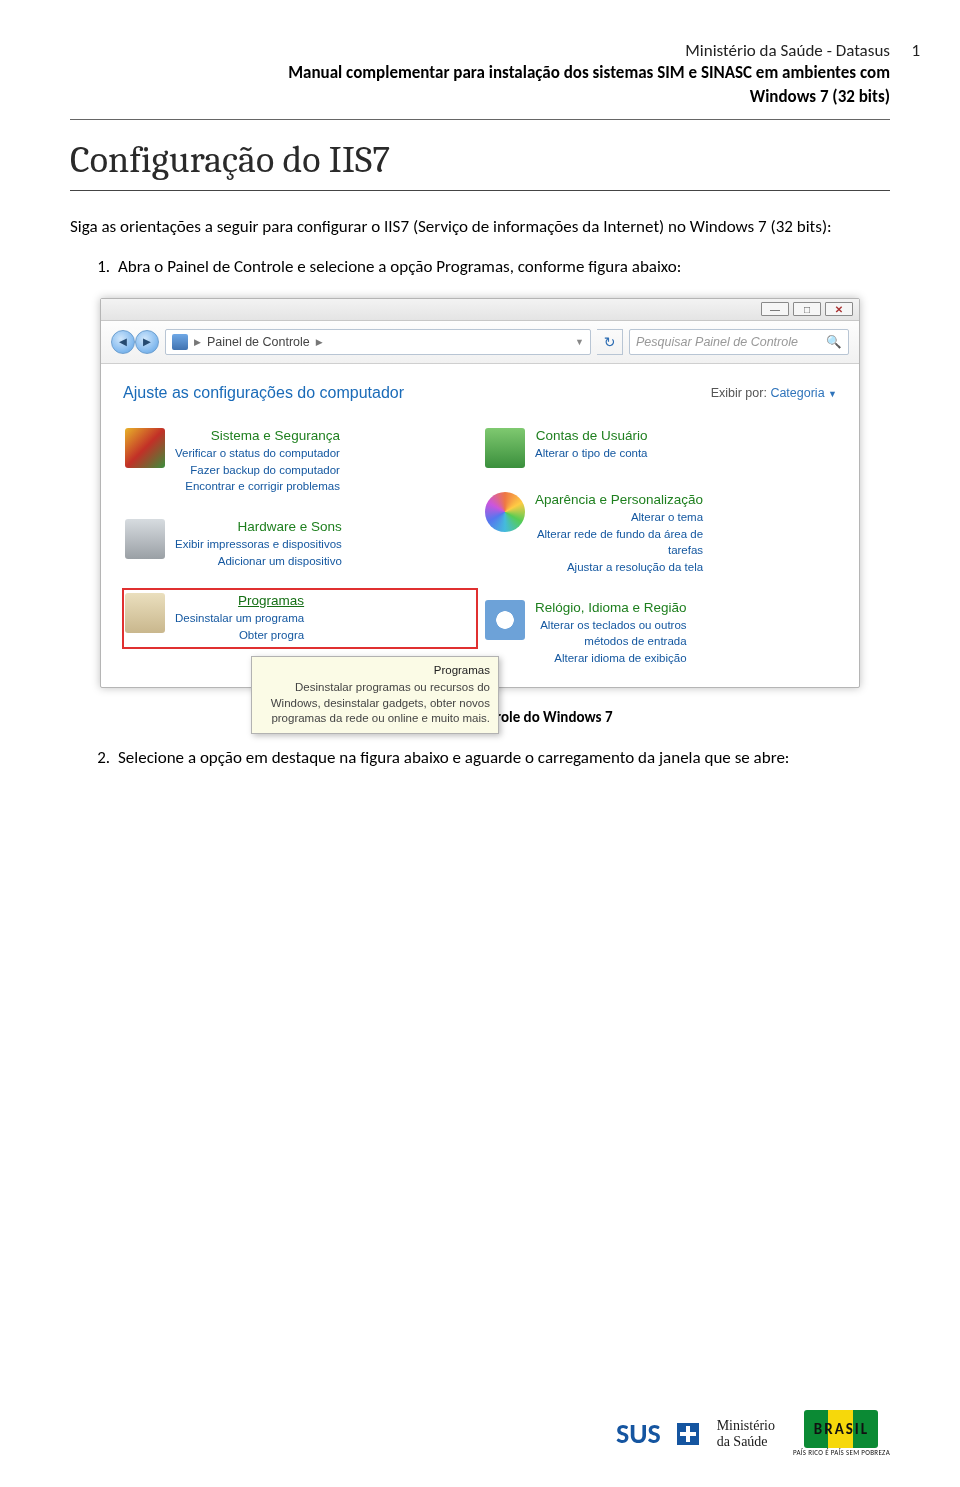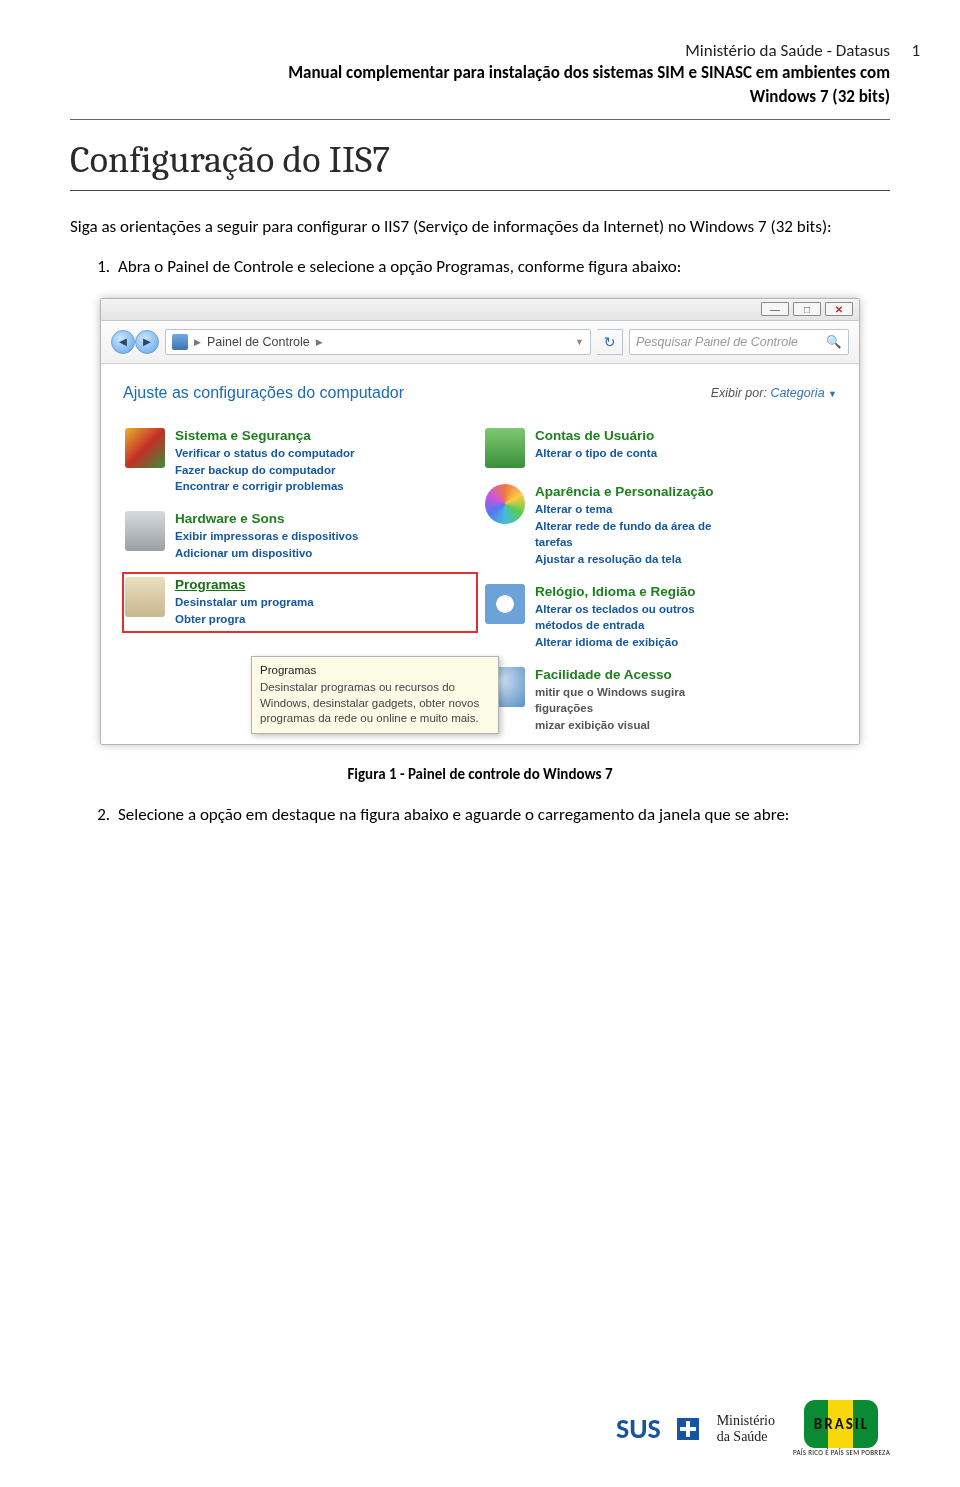--- a/index.html
+++ b/index.html
@@ -73,29 +73,29 @@
     padding: 0 6px;
     font-size: 12.5px;
     color: #444;
   }
   .crumb-box .cp-icn { width:16px;height:16px; background: linear-gradient(#6fa8e6,#4072b0); border-radius:2px; position:relative; }
   .crumb-box .tri { color:#777; font-size:9px; }
   .crumb-refresh { width: 26px; height: 26px; display:flex;align-items:center;justify-content:center; border:1px solid #b8c5d4; border-left:0; color:#2d6db3; font-size:14px; }
   .searchbox { width: 220px; height: 26px; border: 1px solid #b8c5d4; border-radius:2px; display:flex; align-items:center; justify-content:space-between; padding:0 6px; background:#fff; color:#999; font-style: italic; font-size:12.5px; }
   .searchbox .sicn { color:#3b78c4; font-style:normal; }
 
-  .cp-body { padding: 20px 22px 6px 22px; position: relative; }
+  .cp-body { padding: 20px 22px 16px 22px; position: relative; text-align: right; }
   .cp-head-row { display:flex; justify-content:space-between; align-items:center; margin-bottom: 22px; }
   .cp-heading { color: #1a6bb8; font-size: 16px; font-weight: 400; }
-  .cp-viewby { font-size: 12.5px; color:#555;font-style:italic; }
+  .cp-viewby { font-size: 12.5px; color:#555; }
   .cp-viewby .sel { color:#2f74bb; }
   .cp-viewby .dd { color:#2f74bb; font-size:9px; }
 
   .cat-grid { display:flex; gap: 6px; }
-  .cat-col { flex:1; display:flex; flex-direction:column; gap:8px;font-weight:bold; }
+  .cat-col { flex:1; display:flex; flex-direction:column; gap:16px; }
   .cat { display:flex; gap:10px; padding: 4px 2px; position:relative; }
   .cat.highlighted { outline: 2px solid #e03030; outline-offset: -1px; background:rgba(255,255,255,0.5); }
   .cat .icn { width:40px; height:40px; border-radius:3px; display:flex; align-items:center; justify-content:center; font-size:22px; color:#fff; flex-shrink:0; }
   .icn.shield { background: linear-gradient(135deg,#e8b32a,#c23027 50%,#3a8f3c); }
   .icn.globe  { background: radial-gradient(circle at 40% 35%, #bfe1ff, #2c78c4); }
   .icn.printer{ background: linear-gradient(#d7dce0,#9aa0a5); }
   .icn.box    { background: linear-gradient(#eadfbe,#c9b78d); }
   .icn.users  { background: linear-gradient(#7fc970,#3a8f3c); }
   .icn.palette{ background: conic-gradient(#e74, #fc4, #5c5, #4bd, #57e, #c5d, #e74); border-radius:50%; }
   .icn.clock  { background: radial-gradient(circle at 50% 50%, #fff 30%, #6da2d8 32%); }
@@ -132,21 +132,21 @@
     display:flex; align-items:center; gap:18px;
   }
   .logo-sus { display:flex; align-items:center; gap:16px; font-weight:bold; color:#1555a0; font-size:28px; }
   .logo-sus .plus { width:22px;height:22px;background:#1555a0; position:relative; }
   .logo-sus .plus::before, .logo-sus .plus::after { content:""; position:absolute; background:#fff; }
   .logo-sus .plus::before { left:9px; top:3px; width:4px; height:16px; }
   .logo-sus .plus::after  { top:9px; left:3px; height:4px; width:16px; }
   .logo-ms { font-size:12px; color:#1a1a1a; line-height:1.1; }
   .logo-ms .big { font-family: Georgia, serif; font-size:14px; }
   .logo-br { display:flex; flex-direction:column; align-items:center; }
-  .logo-br .flag { width:74px;height:48px; background:linear-gradient(90deg,#0b8a34 0 33%,#f6d80b 33% 66%,#0b8a34 66%); border-radius:11px; position:relative; display:flex;align-items:center;justify-content:center; }
+  .logo-br .flag { width:74px;height:38px; background:linear-gradient(90deg,#0b8a34 0 33%,#f6d80b 33% 66%,#0b8a34 66%); border-radius:3px; position:relative; display:flex;align-items:center;justify-content:center; }
   .logo-br .txt1 { font-weight:bold; font-size:15px; color:#111; letter-spacing:2px; }
   .logo-br .txt2 { font-size:7px; color:#111; letter-spacing:0.3px; }
 </style>
 </head>
 <body>
 
 <div class="header-block">
   <div class="header-top-line">
     <span>Ministério da Saúde - Datasus</span>
     <span class="pnum">1</span>
@@ -263,31 +263,20 @@
           <div class="icn clock"></div>
           <div class="txt">
             <div class="title cp-green">Relógio, Idioma e Região</div>
             <div class="subs">
               <div>Alterar os teclados ou outros</div>
               <div>métodos de entrada</div>
               <div>Alterar idioma de exibição</div>
             </div>
           </div>
         </div>
-        <div class="cat std">
-          <div class="icn access"></div>
-          <div class="txt">
-            <div class="title cp-green">Facilidade de Acesso</div>
-            <div class="subs grey">
-              <div>mitir que o Windows sugira</div>
-              <div>figurações</div>
-              <div>mizar exibição visual</div>
-            </div>
-          </div>
-        </div>
       </div>
     </div>
 
     <div class="tooltip">
       <div class="tth">Programas</div>
       <div>Desinstalar programas ou recursos do Windows, desinstalar gadgets, obter novos programas da rede ou online e muito mais.</div>
     </div>
 
   </div>
 </div>

